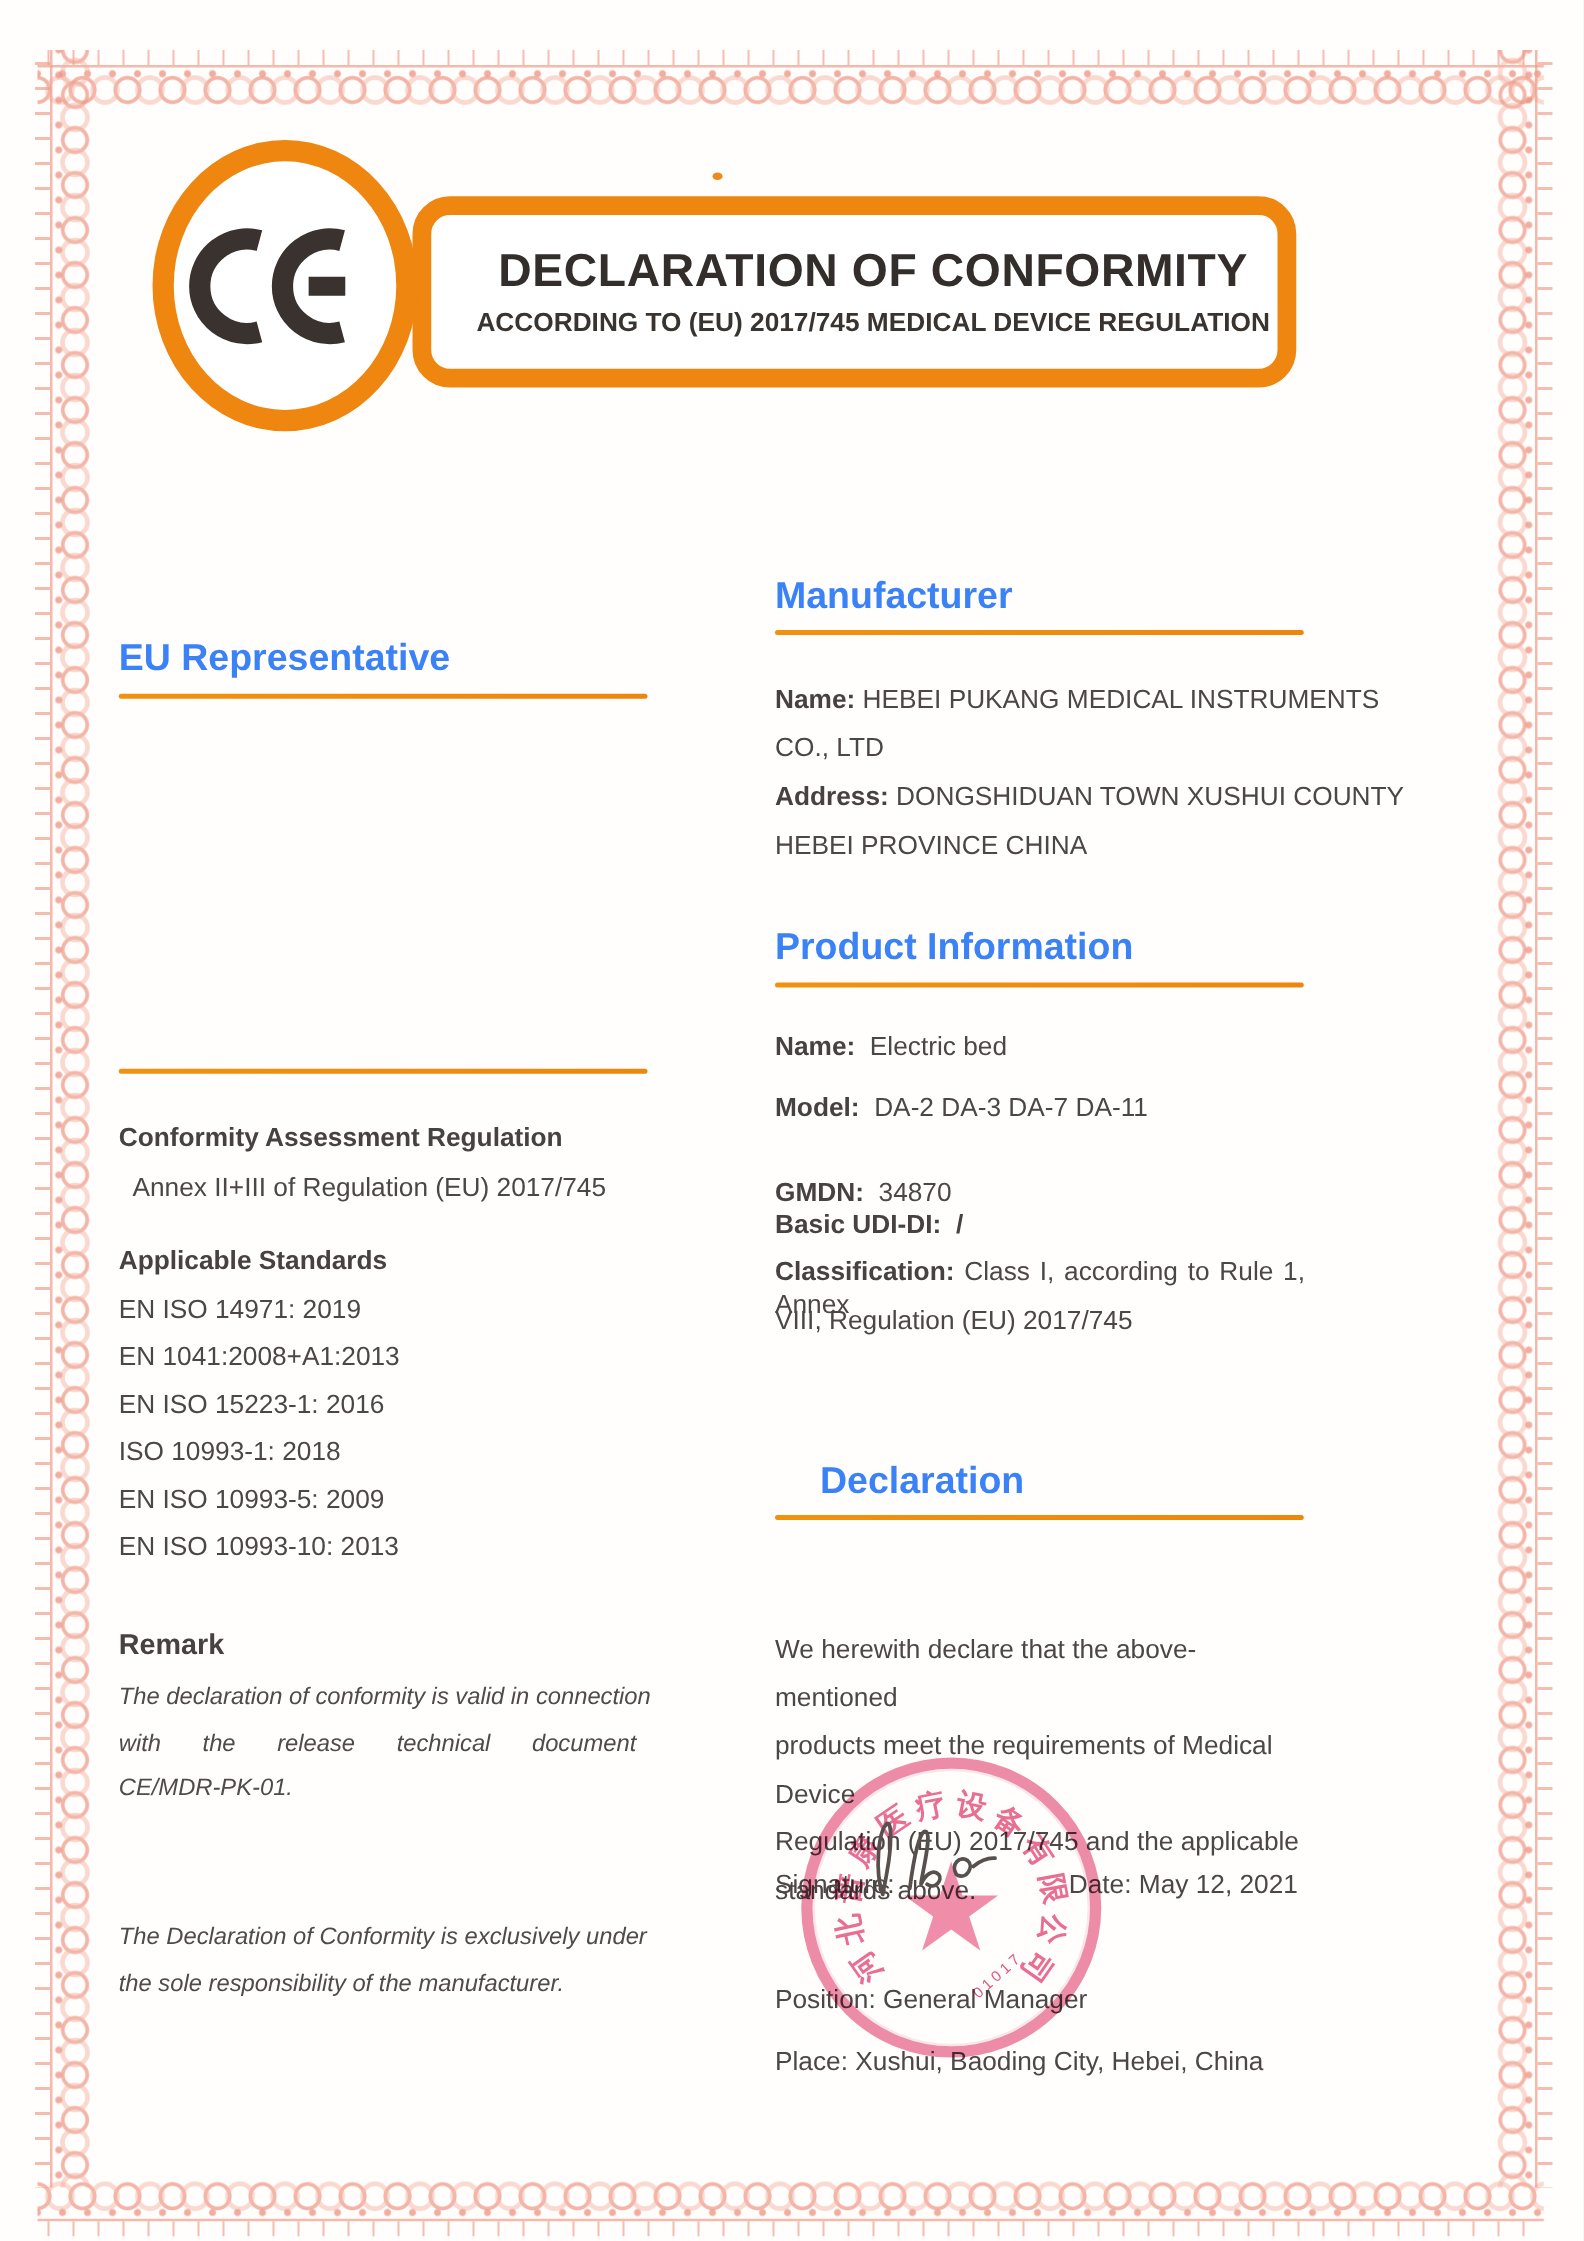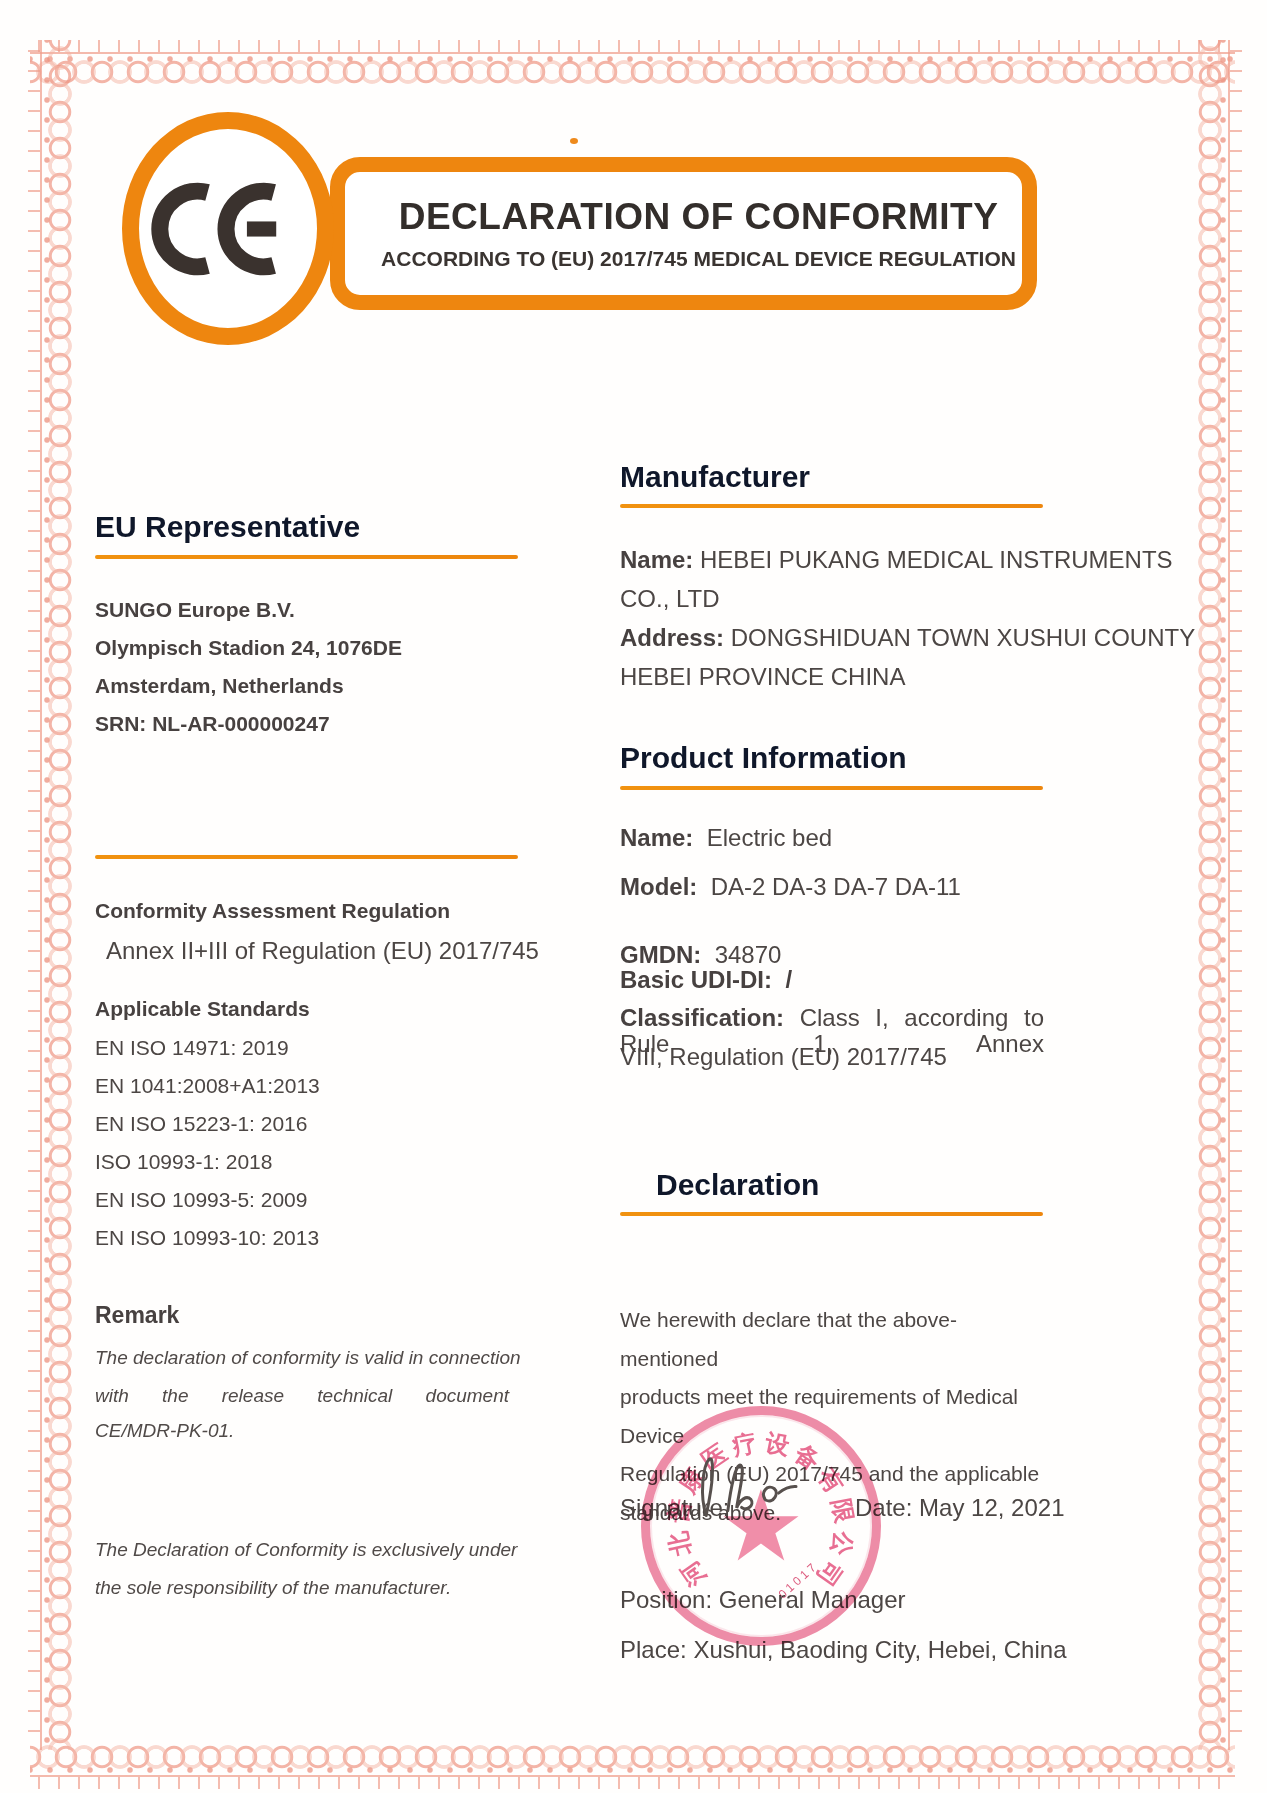--- a/index.html
+++ b/index.html
@@ -45,25 +45,25 @@
   }
   .banner-title{font-size:37px;font-weight:bold;color:#332e2b;letter-spacing:.5px;white-space:nowrap;}
   .banner-subtitle{font-size:21px;font-weight:bold;color:#3a3431;white-space:nowrap;}
   .ce-circle{
     position:absolute;left:122px;top:112px;width:178px;height:199px;
     border:17px solid #EE860F;border-radius:50%;background:#fff;z-index:2;
     display:flex;align-items:center;justify-content:center;
   }
   .speck{position:absolute;left:570px;top:138px;width:8px;height:6px;background:#ee8a1c;border-radius:50%;z-index:3;}
   
-  .sec{position:absolute;margin:0;font-size:30px;font-weight:bold;color:#0f172a;white-space:nowrap;}
+  .sec{position:absolute;margin:0;font-size:30px;font-weight:bold;color:#3b82f6;white-space:nowrap;}
   .rule{position:absolute;height:4px;background:linear-gradient(90deg,#f1920f,#ed860d);border-radius:2px;}
   .lines{position:absolute;white-space:pre-line;font-size:21px;line-height:38px;}
   .lines.b{font-weight:bold;color:#474140;}
-  .row{position:absolute;font-size:24px;white-space:nowrap;line-height:26px;}
+  .row{position:absolute;font-size:21px;white-space:nowrap;line-height:26px;}
   .row b{color:#474140;}
   .sublabel{position:absolute;font-size:21px;font-weight:bold;color:#474140;white-space:nowrap;}
   .spread{white-space:normal;text-align:justify;text-align-last:justify;}
   .remark-h{position:absolute;font-size:23px;font-weight:bold;color:#474140;}
   .rline{position:absolute;font-size:19px;font-style:italic;line-height:32px;color:#504a48;white-space:nowrap;}
   .rlines{position:absolute;font-size:19px;font-style:italic;line-height:38px;color:#504a48;white-space:pre-line;}
   .dec-lines{position:absolute;font-size:21px;line-height:38.5px;white-space:pre-line;}
   
   .stamp{
     position:absolute;left:641px;top:1406px;width:222px;height:222px;border-radius:50%;
@@ -105,24 +105,20 @@
     <svg width="158" height="104" viewBox="0 0 160 110">
       <path d="M58.35,16.4 A40,40 0 1 0 58.35,93.6" fill="none" stroke="#3a322e" stroke-width="18"></path>
       <path d="M128.35,16.4 A40,40 0 1 0 128.35,93.6" fill="none" stroke="#3a322e" stroke-width="18"></path>
       <path d="M100,55 L131,55" fill="none" stroke="#3a322e" stroke-width="16"></path>
     </svg>
   </div>
   <div class="speck"></div>
 
   <h2 class="sec" style="left:95px;top:510px;">EU Representative</h2>
   <div class="rule" style="left:95px;top:555px;width:423px;"></div>
-  <div class="lines b" style="left:95px;top:591px;width:423px;">SUNGO Europe B.V.
-Olympisch Stadion 24, 1076DE
-Amsterdam, Netherlands
-SRN: NL-AR-000000247</div>
 
   <div class="rule" style="left:95px;top:855px;width:423px;"></div>
   <div class="sublabel" style="left:95px;top:899px;">Conformity Assessment Regulation</div>
   <div class="row" style="left:106px;top:938px;">Annex II+III of Regulation (EU) 2017/745</div>
   <div class="sublabel" style="left:95px;top:997px;">Applicable Standards</div>
   <div class="lines" style="left:95px;top:1029px;width:423px;">EN ISO 14971: 2019
 EN 1041:2008+A1:2013
 EN ISO 15223-1: 2016
 ISO 10993-1: 2018
 EN ISO 10993-5: 2009

